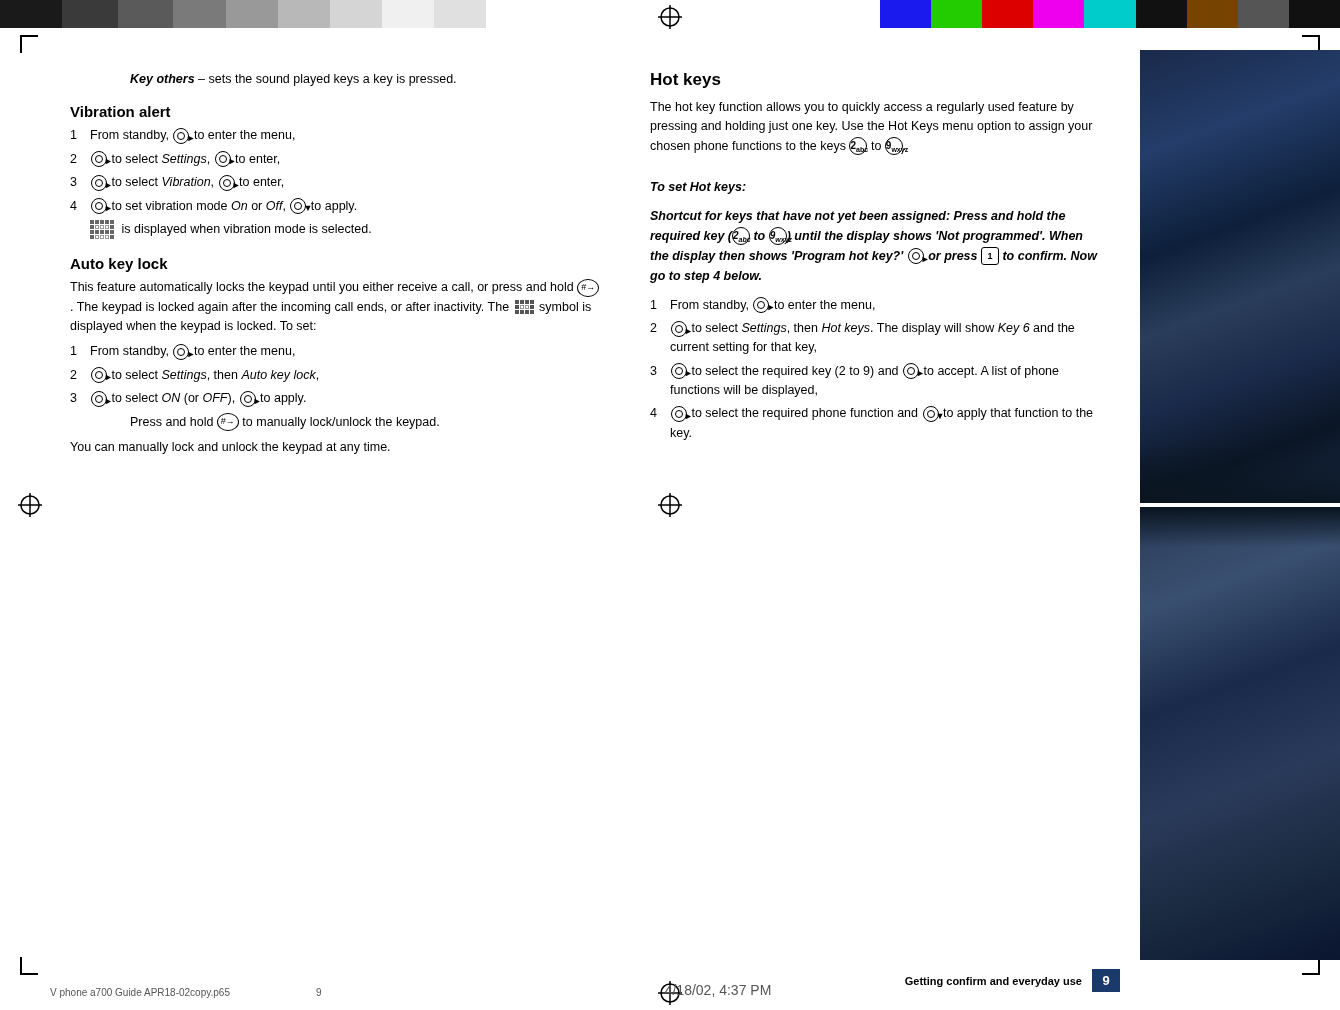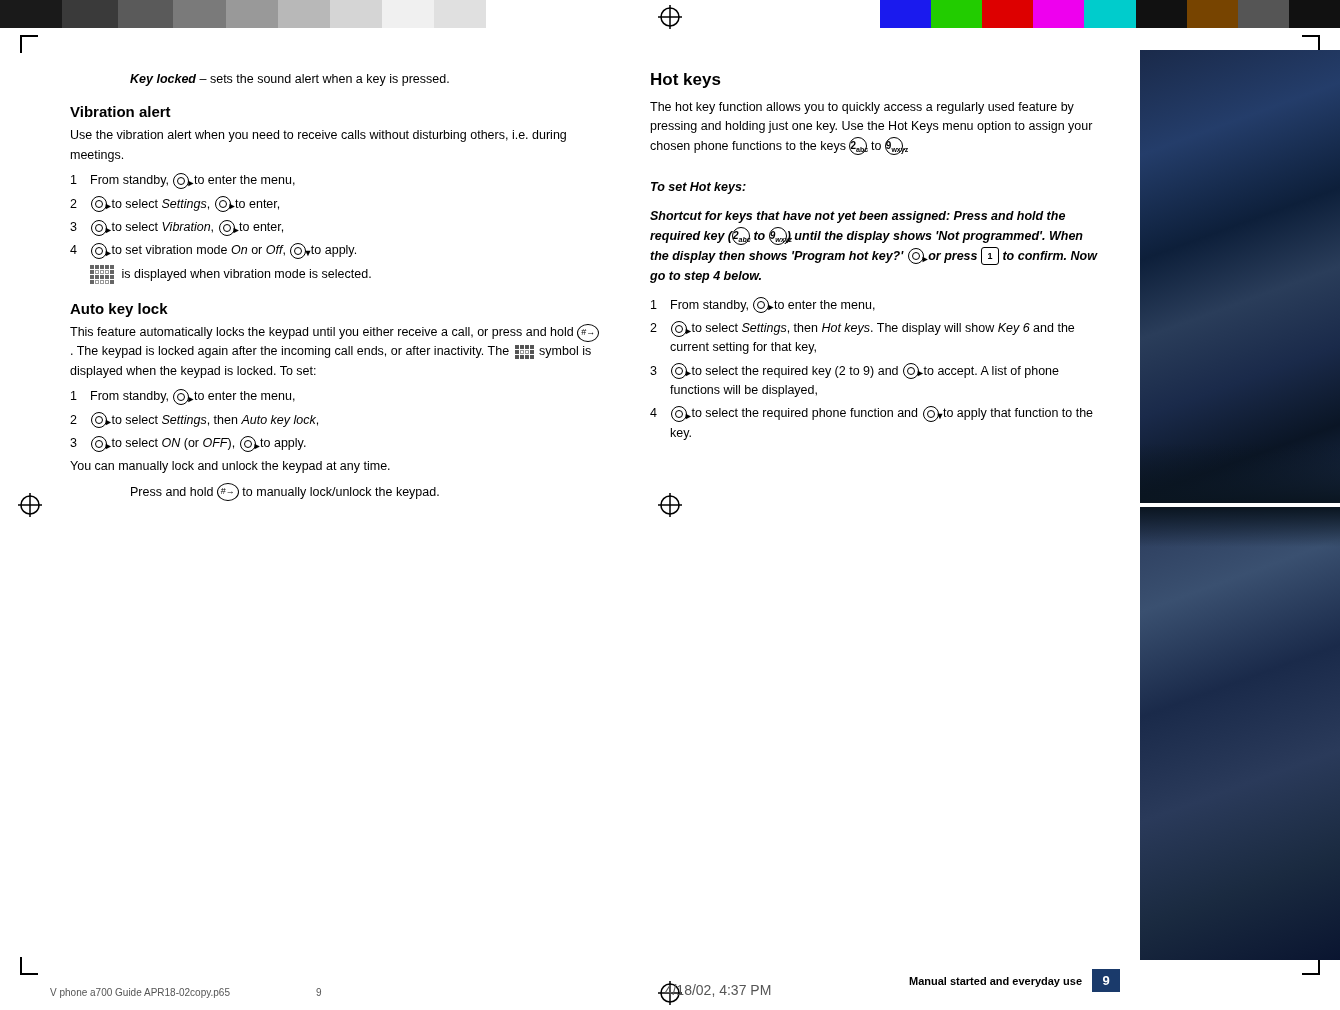--- a/index.html
+++ b/index.html
@@ -333,26 +333,25 @@
   </div>
   <div class="img-divider"></div>
   <div class="img-placeholder bottom" style="background: linear-gradient(160deg, #2a3a5a 0%, #3a5070 20%, #1a2a4a 40%, #2a3a5a 60%, #1a2a40 80%, #0a1530 100%);">
     <div style="position:absolute;top:0;left:0;right:0;height:40px;background:linear-gradient(180deg,#0a1520,transparent)"></div>
   </div>
 </div>
 
 <div class="left-col" style="position:absolute;top:50px;left:50px;width:580px;bottom:50px;overflow:hidden;">
 
   <p style="margin-left:60px;margin-bottom:14px;">
-    <span class="italic-bold">Key locked</span>
-    <span> –  sets the sound alert when a key is pressed.</span>
+    <span class="italic-bold">Key others</span>
+    <span> –  sets the sound played keys a key is pressed.</span>
   </p>
 
   <h2>Vibration  alert</h2>
-  <p>Use the vibration alert when you need to receive calls without disturbing others, i.e. during meetings.</p>
 
   <ol>
     <li>
       <span class="num">1</span>
       From standby,&nbsp;<span class="nav-icon"><span style="position:absolute;right:-7px;top:3px;font-size:9px;font-weight:bold;">►</span></span>&nbsp;to enter the menu,
     </li>
     <li>
       <span class="num">2</span>
       <span class="nav-icon"><span style="position:absolute;right:-7px;top:3px;font-size:9px;font-weight:bold;">►</span></span>&nbsp;to select <span class="bold italic">Settings</span>,&nbsp;<span class="nav-icon"><span style="position:absolute;right:-7px;top:3px;font-size:9px;font-weight:bold;">►</span></span>&nbsp;to enter,
     </li>
@@ -418,22 +417,22 @@
       <span class="num">2</span>
       <span class="nav-icon"><span style="position:absolute;right:-7px;top:3px;font-size:9px;font-weight:bold;">►</span></span>&nbsp;to select <span class="bold italic">Settings</span>, then <span class="bold italic">Auto key lock</span>,
     </li>
     <li>
       <span class="num">3</span>
       <span class="nav-icon"><span style="position:absolute;right:-7px;top:3px;font-size:9px;font-weight:bold;">►</span></span>&nbsp;to select <span class="bold italic">ON</span> (or <span class="bold italic">OFF</span>),&nbsp;<span class="nav-icon"><span style="position:absolute;right:-7px;top:3px;font-size:9px;font-weight:bold;">►</span></span>&nbsp;to apply.
     </li>
   </ol>
 
 
+  <p style="margin-left:60px;">Press and hold&nbsp;<span class="hash-icon">#→</span>&nbsp;to manually lock/unlock the keypad.</p>
   <p>You can manually lock and unlock the keypad at any time.</p>
-  <p style="margin-left:60px;">Press and hold&nbsp;<span class="hash-icon">#→</span>&nbsp;to manually lock/unlock the keypad.</p>
 
 </div>
 
 <div style="position:absolute;top:50px;left:640px;right:215px;bottom:50px;overflow:hidden;padding:20px 20px 20px 10px;">
 
   <h2 style="font-size:17px;margin-bottom:8px;">Hot  keys</h2>
   <p>The hot key function allows you to quickly access a regularly used feature by pressing and holding just one key. Use the Hot Keys menu option to assign your chosen phone functions to the keys&nbsp;<span class="key-num">2<span class="key-sub">abc</span></span>&nbsp;<span>to</span>&nbsp;<span class="key-num">9<span class="key-sub">wxyz</span></span>.</p>
 
   <p style="margin-top:22px;font-style:italic;font-weight:bold;">To set Hot keys:</p>
 
@@ -456,21 +455,21 @@
     </li>
     <li>
       <span class="num">4</span>
       <span class="nav-icon"><span style="position:absolute;right:-7px;top:3px;font-size:9px;font-weight:bold;">►</span></span>&nbsp;to select the required phone function and&nbsp;<span class="nav-icon"><span style="position:absolute;right:-7px;top:3px;font-size:9px;font-weight:bold;">▼</span></span>&nbsp;to apply that function to the key.
     </li>
   </ol>
 
 </div>
 
 <div class="bottom-bar">
-  <span class="bottom-label">Manual started and everyday use</span>
+  <span class="bottom-label">Getting confirm and everyday use</span>
   <div class="page-num-box">9</div>
 </div>
 
 <div class="footer-left">
   <span>V phone a700 Guide APR18-02copy.p65</span>&nbsp;&nbsp;&nbsp;&nbsp;&nbsp;&nbsp;&nbsp;&nbsp;&nbsp;&nbsp;&nbsp;&nbsp;&nbsp;&nbsp;&nbsp;&nbsp;&nbsp;&nbsp;&nbsp;&nbsp;&nbsp;&nbsp;&nbsp;&nbsp;&nbsp;&nbsp;&nbsp;&nbsp;&nbsp;&nbsp;&nbsp;<span>9</span>
 </div>
 
 <div class="footer-center">
   <span>4/18/02, 4:37 PM</span>
 </div>

